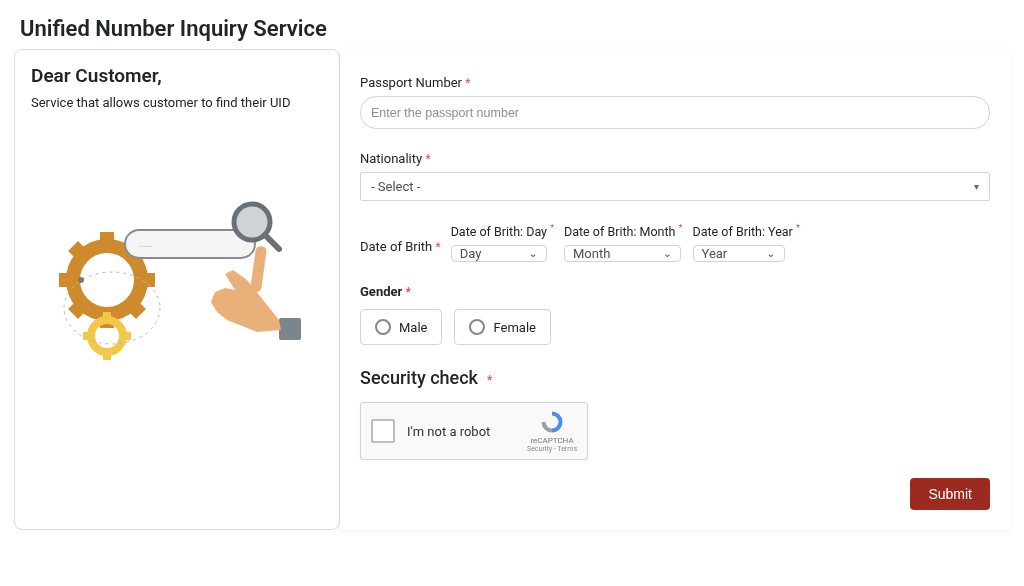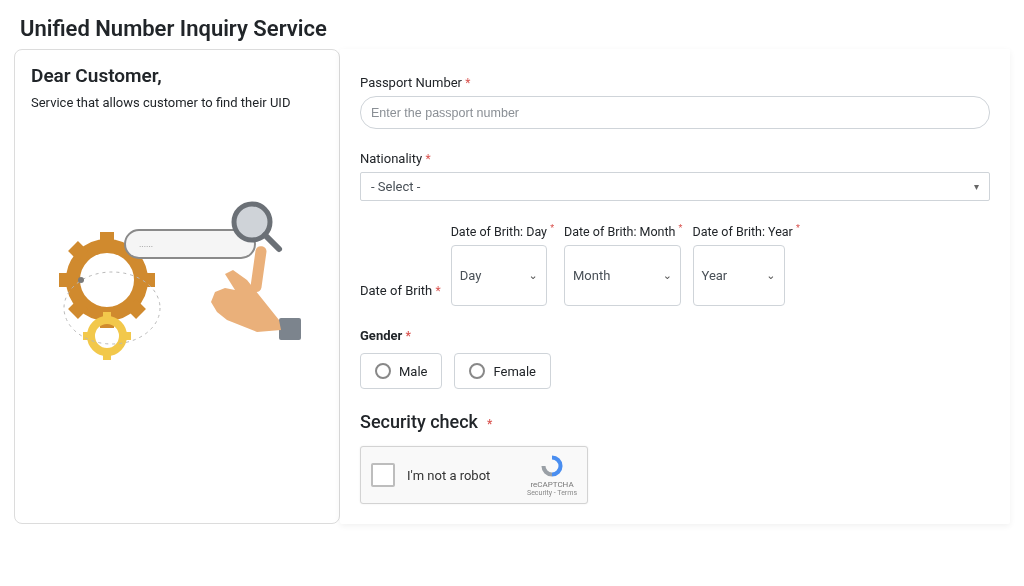--- a/index.html
+++ b/index.html
@@ -118,21 +118,21 @@
       white-space: nowrap;
     }
     .dob-sublabel .required-star {
       vertical-align: super;
       font-size: 9px;
     }
     .mini-select {
       width: 96px;
       border: 1px solid #cfd4d9;
       border-radius: 4px;
-      padding: 22px 8px;
+      padding: 0 8px;
       font-size: 13px;
       color: #495057;
       display: flex;
       justify-content: space-between;
       align-items: center;
       cursor: pointer;
       background: #fff;
     }
     .mini-select.month { width: 117px; }
     .mini-select.year { width: 92px; }
@@ -356,15 +356,18 @@
             <path d="M16 3 A13 13 0 0 1 29 16 L24 16 A8 8 0 0 0 16 8 Z" fill="#4a8ef0"></path>
             <path d="M29 16 A13 13 0 0 1 16 29 L16 24 A8 8 0 0 0 24 16 Z" fill="#4a8ef0"></path>
             <path d="M16 29 A13 13 0 0 1 3 16 L8 16 A8 8 0 0 0 16 24 Z" fill="#9aa0a6"></path>
           </svg>
         </div>
         <div>reCAPTCHA</div>
         <div class="recaptcha-terms">Security - Terms</div>
       </div>
     </div>
 
+    <div class="submit-row">
+      <button class="submit-btn">Submit</button>
+    </div>
 
   </div>
 </div>
 
 </body></html>

